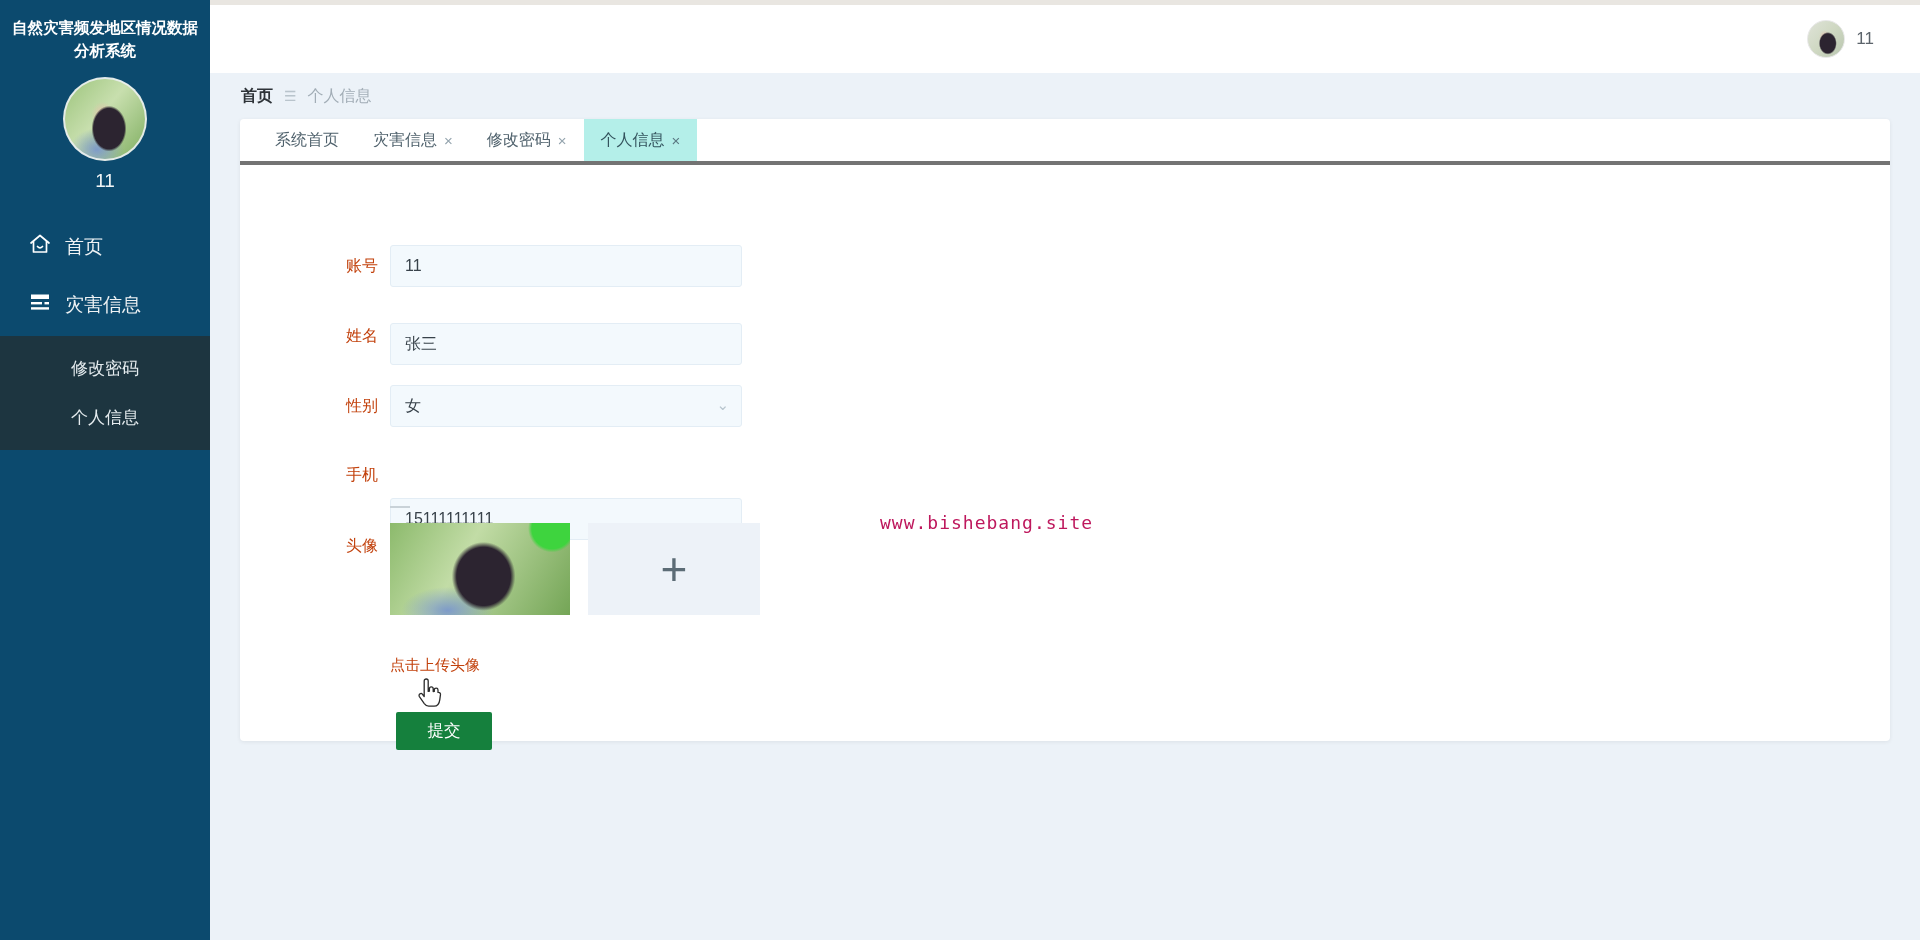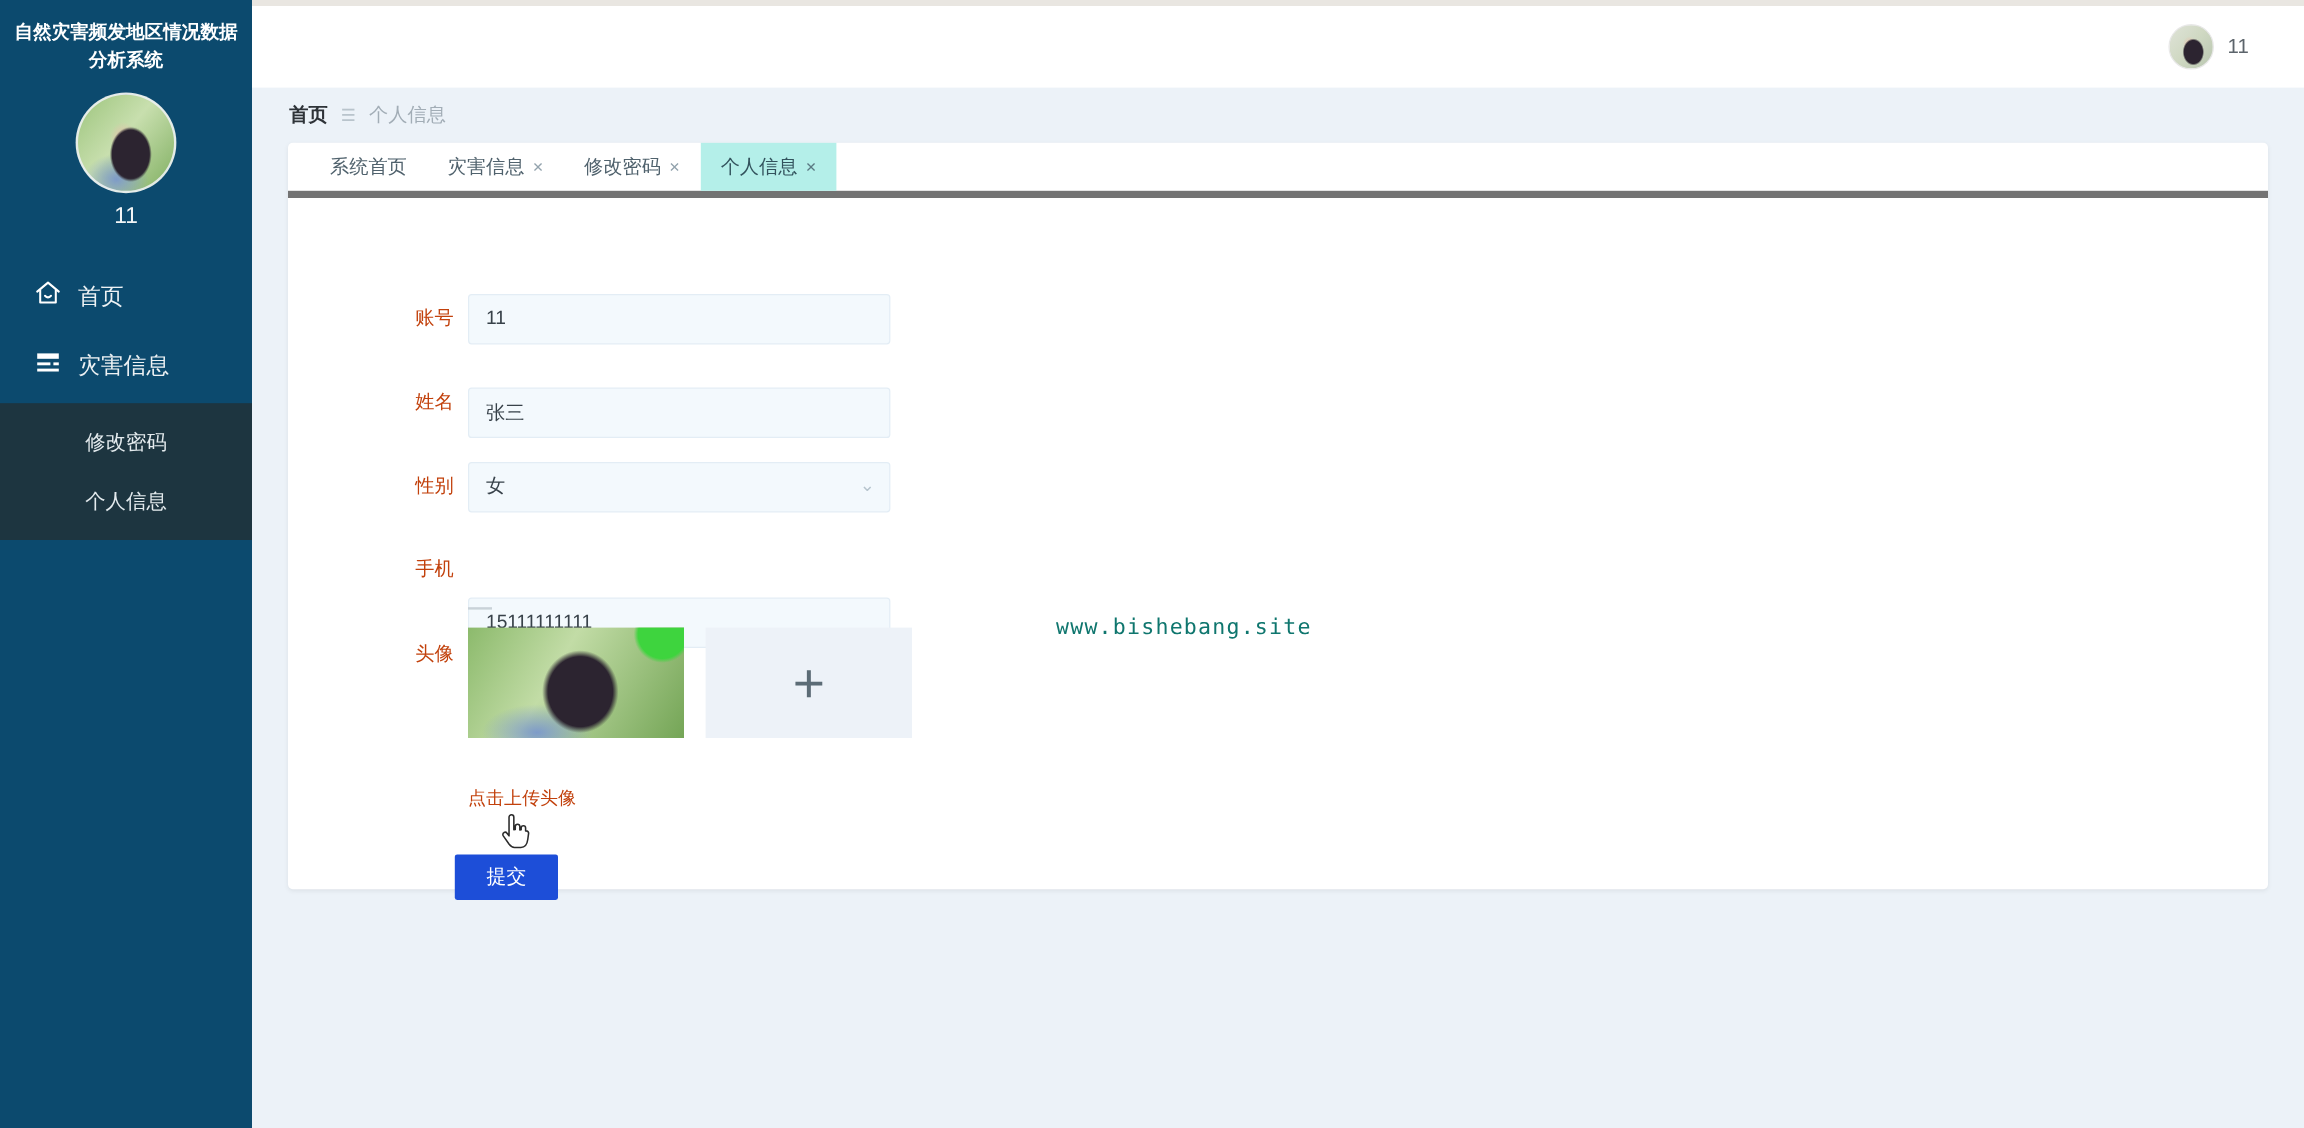--- a/index.html
+++ b/index.html
@@ -59,21 +59,21 @@
   .bc-home { color: #2e3338; font-size: 16px; font-weight: bold; cursor: pointer; }
   .bc-sep { color: #b9c4cc; font-size: 14px; }
   .bc-current { color: #a2adb6; font-size: 16px; }
 
   
   .card {
     position: absolute; left: 30px; top: 119px; width: 1650px; height: 622px;
     background: #ffffff; border-radius: 4px; box-shadow: 0 1px 4px rgba(0,0,0,.07);
   }
   .tabbar {
-    height: 46px; border-bottom: 6px solid #737373;
+    height: 46px; border-bottom: 4px solid #737373;
     display: flex; align-items: stretch; padding-left: 18px;
   }
   .tab {
     display: flex; align-items: center; gap: 7px; padding: 0 17px;
     font-size: 16px; color: #50626d; cursor: pointer; white-space: nowrap;
   }
   .tab .close { font-size: 15px; color: #93a3ad; line-height: 1; margin-top: 1px; cursor: pointer; }
   .tab.active { background: #b4efe9; color: #33535d; }
   .tab.active .close { color: #5a7882; }
 
@@ -106,29 +106,29 @@
       radial-gradient(ellipse 34% 34% at 32% 95%, #7e9bc9 0%, rgba(126,155,201,0) 75%),
       linear-gradient(120deg, #8cba6c 0%, #c2dca6 40%, #74a556 100%);
   }
   .upload-box {
     position: absolute; left: 348px; top: 358px; width: 172px; height: 92px;
     background: #edf2f8; display: flex; align-items: center; justify-content: center; cursor: pointer;
   }
   .upload-box .plus { font-size: 46px; font-weight: 200; color: #5c6c76; line-height: 1; }
   .upload-hint { position: absolute; left: 150px; top: 491px; font-size: 15px; color: #c2410c; }
   .submit-btn {
-    position: absolute; left: 139px; top: 547px; width: 86px; height: 38px;
-    background: #1d4ed8; color: #ffffff; font-size: 16.5px; border: none;
+    position: absolute; left: 156px; top: 547px; width: 96px; height: 38px;
+    background: #15803d; color: #ffffff; font-size: 16.5px; border: none;
     border-radius: 2px; cursor: pointer;
     font-family: "Liberation Sans", "DejaVu Sans", sans-serif;
   }
   .watermark {
     position: absolute; left: 640px; top: 347px;
     font-family: "DejaVu Sans Mono", "Liberation Mono", monospace;
-    font-size: 18px; color: #0f766e; letter-spacing: 1px;
+    font-size: 18px; color: #be185d; letter-spacing: 1px;
   }
   .cursor-hand { position: absolute; left: 415px; top: 678px; z-index: 50; pointer-events: none; }
 </style>
 </head>
 <body>
 
 <aside class="sidebar">
   <div class="side-title">自然灾害频发地区情况数据分析系统</div>
   <div class="side-avatar"></div>
   <div class="side-username">11</div>

